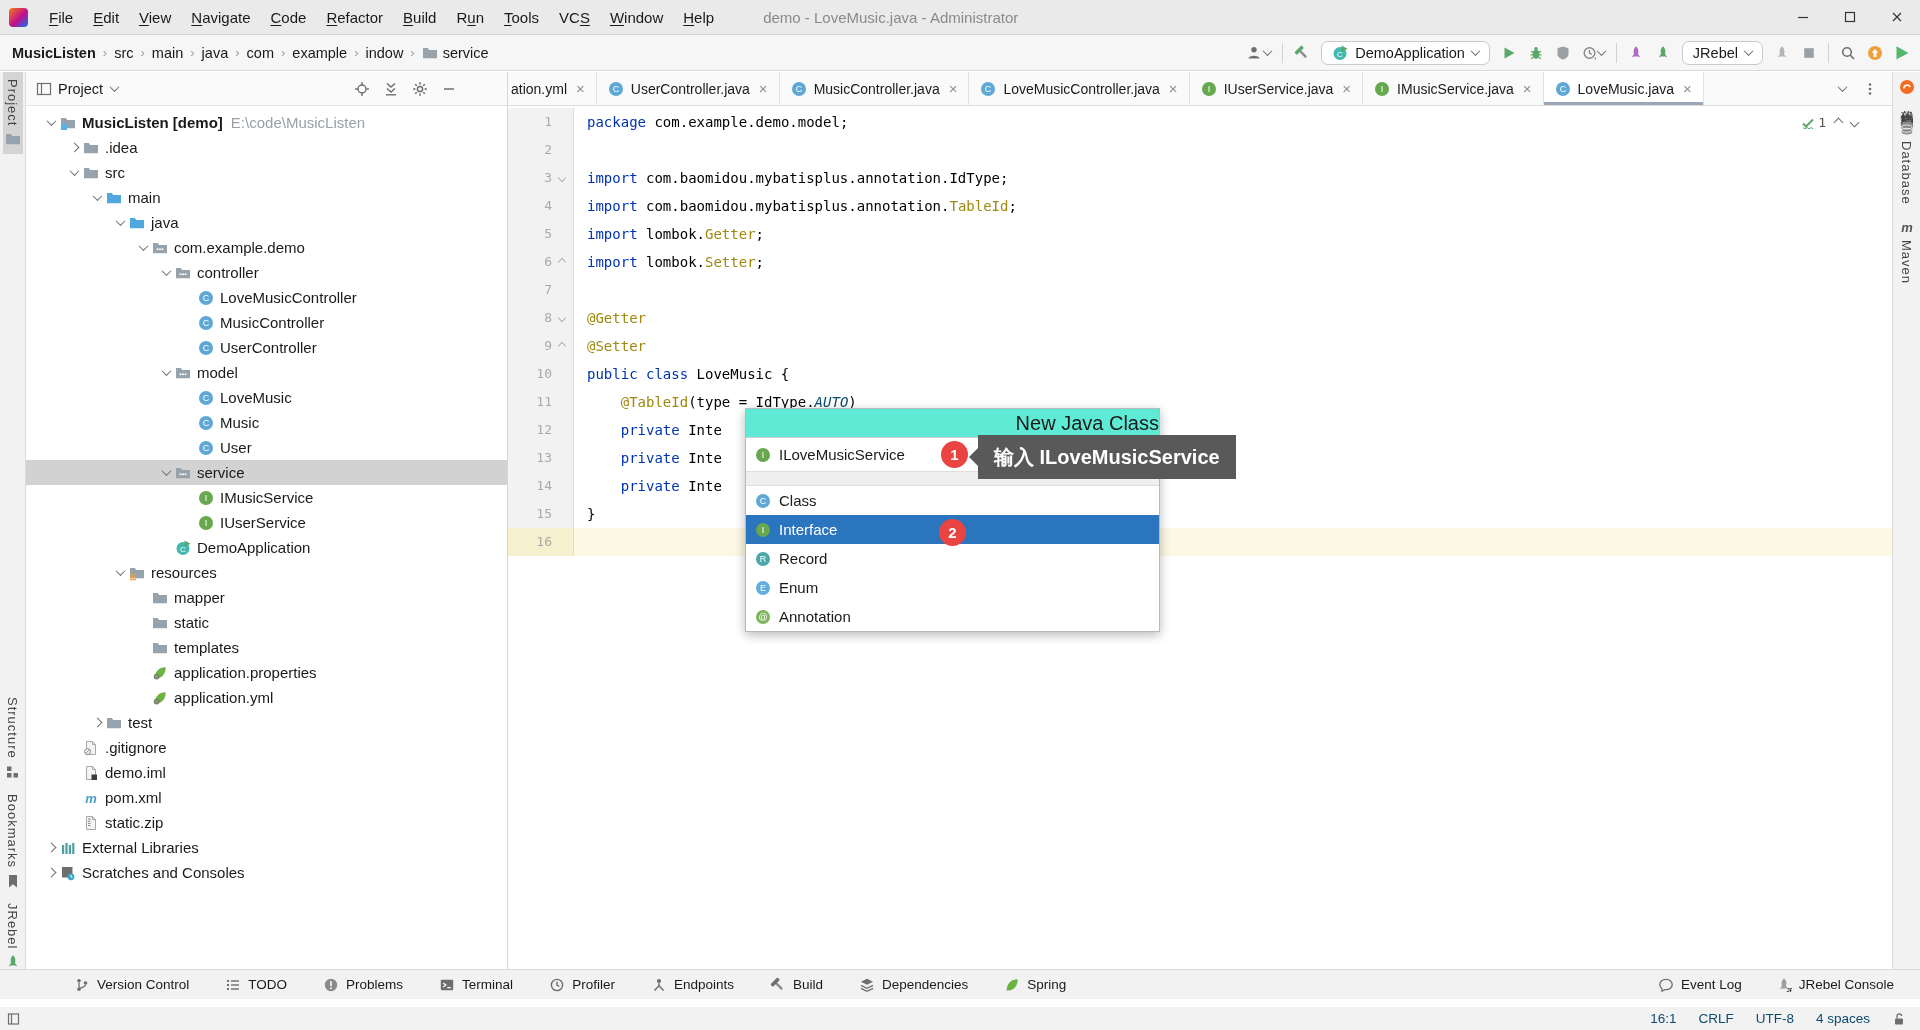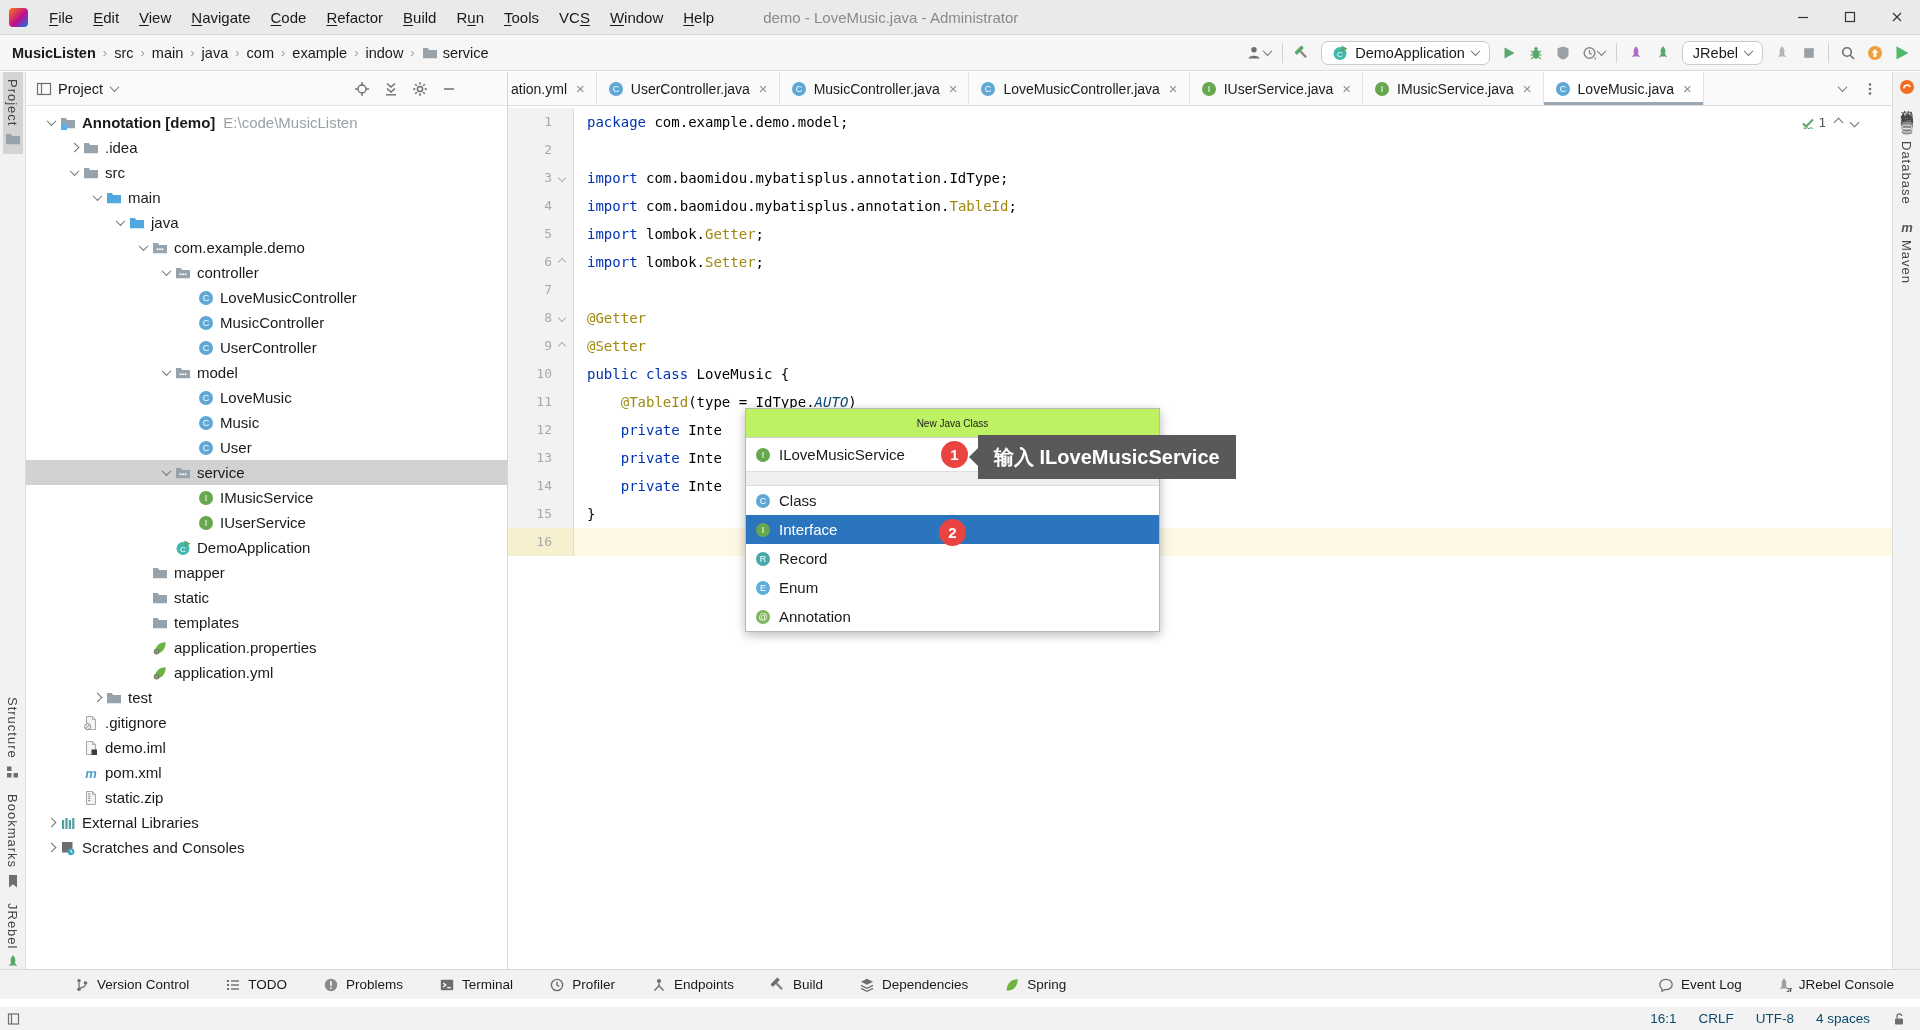--- a/index.html
+++ b/index.html
@@ -68,21 +68,21 @@
   .fold.close { transform:rotate(-135deg); }
   .cl .src { padding-left:13px; white-space:pre; }
   .cl.caret { background:#fcf8e3; }
   .cl.caret .gut { background:#f7f0cf; }
   .tk { color:#0033b3; } .tp { color:#000; } .ta { color:#9e880d; } .ts { color:#0c4a6e; font-style:italic; }
 
   .inspect { position:absolute; top:9px; right:34px; display:flex; align-items:center; gap:9px; font-size:13px; color:#555; }
 
   
   .popup { position:absolute; left:745px; top:408px; width:415px; background:#fff; border:1px solid #b9b9b9; box-shadow:0 3px 10px rgba(0,0,0,.28); z-index:40; }
-  .popup-head { height:29px; line-height:29px; text-align:center; background:#bef264; border-bottom:1px solid #cfcfcf; font-size:10px; }
+  .popup-head { height:29px; line-height:29px; text-align:right; background:#5eead4; border-bottom:1px solid #cfcfcf; font-size:20px; }
   .popup-input { height:33px; display:flex; align-items:center; gap:8px; padding:0 9px; font-size:15px; background:#fff; }
   .popup-sep { height:15px; background:#efefef; border-top:1px solid #dedede; border-bottom:1px solid #dedede; }
   .popup-item { height:29px; display:flex; align-items:center; gap:8px; padding:0 9px; font-size:15px; }
   .popup-item.selected { background:#2a75be; color:#fff; }
 
   .badge { position:absolute; width:27px; height:27px; border-radius:50%; background:#e94442; color:#fff; font-weight:bold; font-size:15px; display:flex; align-items:center; justify-content:center; z-index:60; }
   .badge1 { left:941px; top:441px; }
   .badge2 { left:939px; top:519px; }
   .anno-tip { position:absolute; left:978px; top:435px; height:44px; background:#595959; color:#fff; font-size:20px; font-weight:bold; display:flex; align-items:center; padding:0 16px; z-index:55; white-space:nowrap; }
   .anno-tip:before { content:""; position:absolute; left:-9px; top:13px; border:9px solid transparent; border-left:none; border-right:9px solid #595959; }
@@ -403,21 +403,21 @@
           <div class="tree-row" style="padding-left:16px">
     <span class="chv-slot">
               <span class="chv open"></span>
             </span>
             <span class="icon-btn">
               <svg class="i16" viewBox="0 0 16 16">
                 <path fill="#97a3ac" d="M1 3h4.8l1.4 1.9H15V13.2H1z"></path>
                 <rect x="1" y="9" width="6" height="6" fill="#55b3e8"></rect>
               </svg>
             </span>
-            <span class="tree-label" style="font-weight:bold">Annotation [demo]</span>
+            <span class="tree-label" style="font-weight:bold">MusicListen [demo]</span>
             <span class="tree-suffix">E:\code\MusicListen</span>
           </div>
           <div class="tree-row" style="padding-left:39px">
     <span class="chv-slot">
               <span class="chv closed"></span>
             </span>
             <span class="icon-btn">
               <svg class="i16" viewBox="0 0 16 16">
                 <path fill="#97a3ac" d="M1 3h4.8l1.4 1.9H15V13.2H1z"></path>
               </svg>
@@ -604,20 +604,36 @@
           <div class="tree-row" style="padding-left:131px">
     <span class="chv-slot"></span>
             <span class="icon-btn">
               <svg class="i16" viewBox="0 0 16 16">
                 <circle cx="8" cy="8.5" r="6.5" fill="#41b9ae"></circle>
                 <text x="8" y="11.6" text-anchor="middle" font-size="8" fill="#fff">C</text>
                 <path d="M9.5 0.5l6 3.2-6 3.2z" fill="#59a869"></path>
               </svg>
             </span>
             <span class="tree-label">DemoApplication</span>
+          </div>
+          <div class="tree-row" style="padding-left:85px">
+    <span class="chv-slot">
+              <span class="chv open"></span>
+            </span>
+            <span class="icon-btn">
+              <svg class="i16" viewBox="0 0 16 16">
+                <path fill="#97a3ac" d="M1 3h4.8l1.4 1.9H15V13.2H1z"></path>
+                <g stroke="#e8a33d" stroke-width="1.4">
+                  <line x1="1" y1="9.5" x2="7" y2="9.5"></line>
+                  <line x1="1" y1="12" x2="7" y2="12"></line>
+                  <line x1="1" y1="14.5" x2="7" y2="14.5"></line>
+                </g>
+              </svg>
+            </span>
+            <span class="tree-label">resources</span>
           </div>
           <div class="tree-row" style="padding-left:108px">
     <span class="chv-slot"></span>
             <span class="icon-btn">
               <svg class="i16" viewBox="0 0 16 16">
                 <path fill="#97a3ac" d="M1 3h4.8l1.4 1.9H15V13.2H1z"></path>
               </svg>
             </span>
             <span class="tree-label">mapper</span>
           </div>

